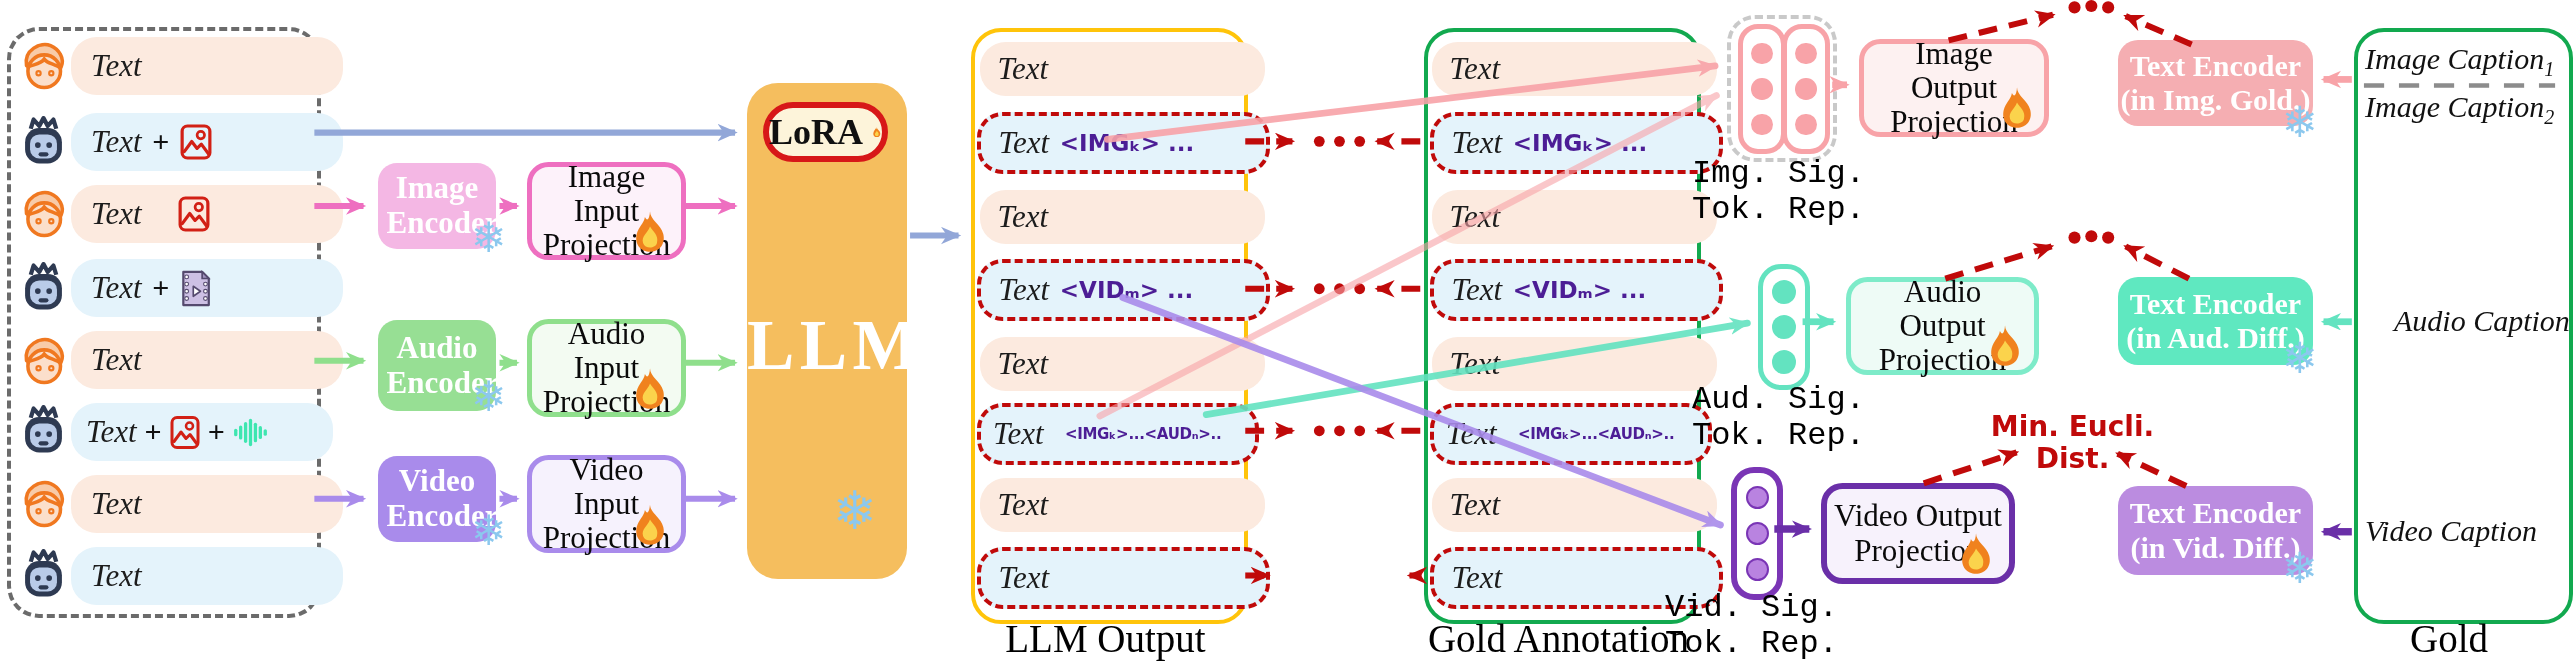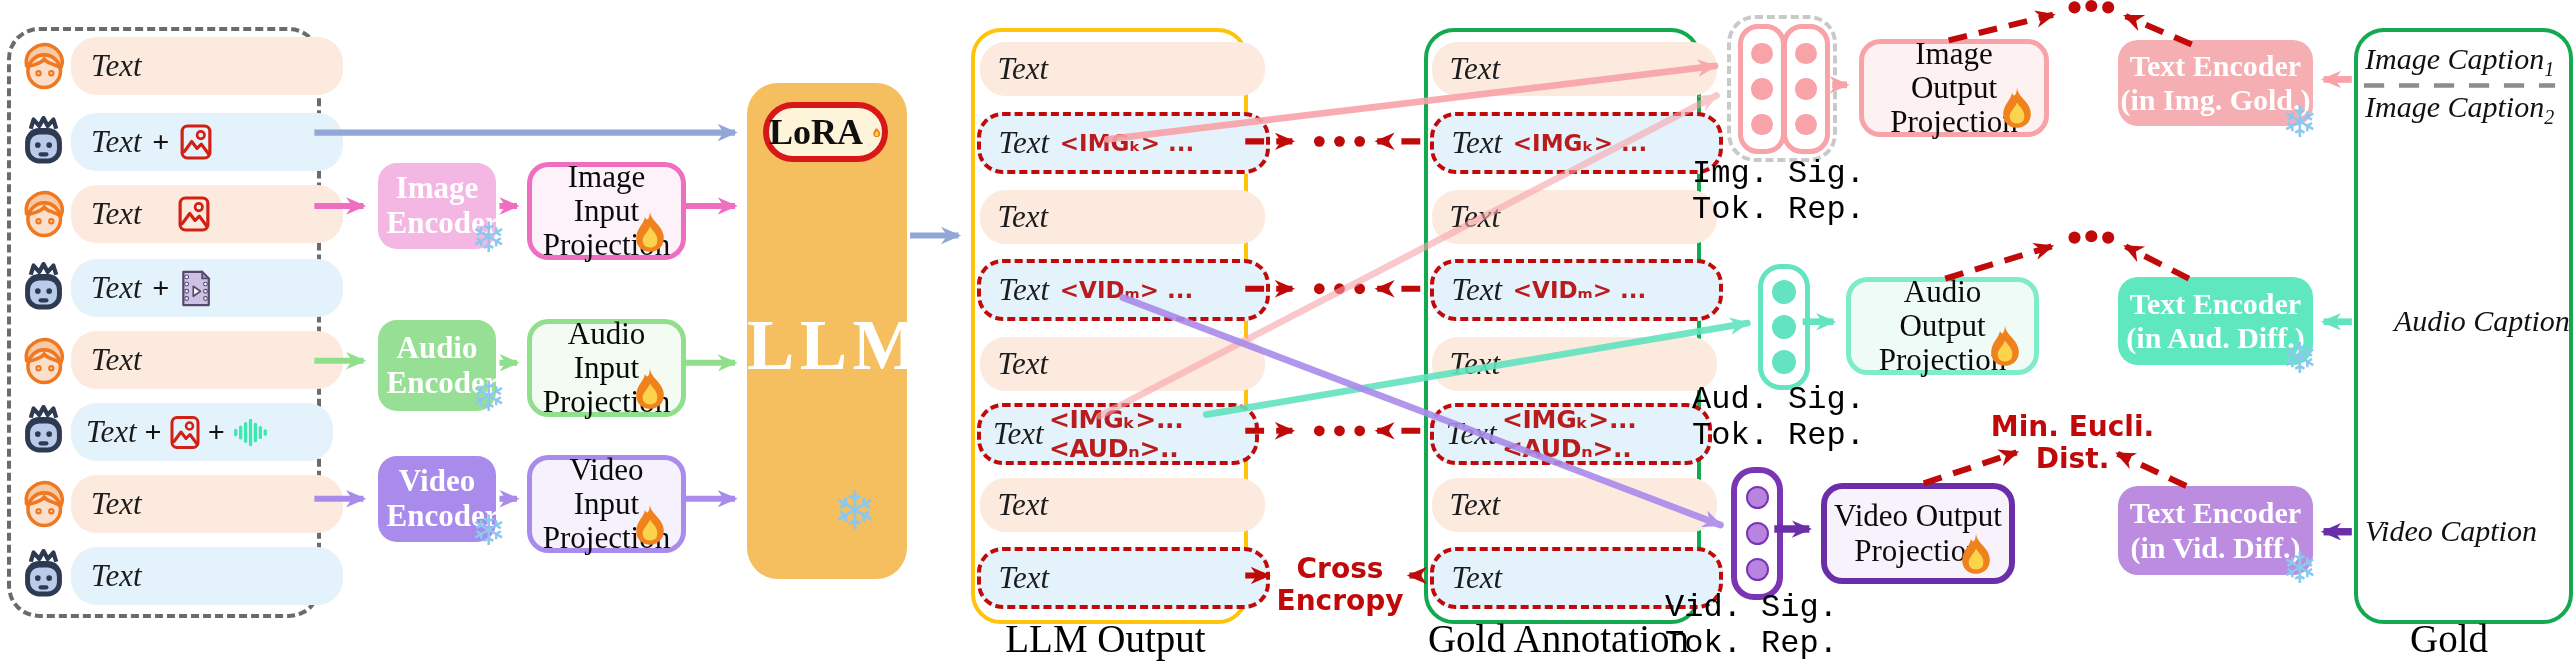--- a/index.html
+++ b/index.html
@@ -7,22 +7,22 @@
           font-family:"Liberation Serif",serif;color:#111;}
   .abs{position:absolute;}
   
   .input-box{border:4px dashed #6b6b6b;border-radius:32px;background:#fff;}
   .bubble{position:absolute;border-radius:25.6px;display:flex;align-items:center;gap:10.8px;
           padding:0 20px;font-style:italic;font-size:31px;color:#1c1c1c;}
   .peach{background:#FCEADF;}
   .blueb{background:#E4F3FB;}
   .special{background:#E4F3FB;border:4px dashed #C00A0A;}
   .plus{font-style:normal;font-weight:bold;font-size:30px;color:#111;}
-  .tok{font-family:"DejaVu Sans",sans-serif;font-style:normal;font-weight:600;font-size:23px;color:#b91c1c;}
-  .tok-sm{font-size:25px;letter-spacing:-0.3px;}
+  .tok{font-family:"DejaVu Sans",sans-serif;font-style:normal;font-weight:600;font-size:23px;color:#4c1d95;}
+  .tok-sm{font-size:15px;letter-spacing:-0.3px;margin-left:16px;}
   .avatar{position:absolute;width:51px;height:51px;}
   .biglabel{position:absolute;font-size:39px;text-align:center;color:#000;}
   .enc{position:absolute;border-radius:19px;color:#fff;font-weight:bold;font-size:31px;
        display:flex;align-items:center;justify-content:center;text-align:center;line-height:1.12;}
   .projbox{position:absolute;border-radius:21.5px;display:flex;align-items:center;justify-content:center;
            text-align:center;font-size:31px;line-height:1.1;color:#0a0a0a;}
   .llm-box{position:absolute;background:#F5BE5E;border-radius:31px;}
   .lora{position:absolute;background:#FDF4DA;border:6px solid #D71718;border-radius:31px;
         display:flex;align-items:center;justify-content:center;gap:9.4px;font-size:36px;font-weight:bold;color:#101010;}
   .llm-word{position:absolute;width:100%;text-align:center;color:#fff;font-weight:bold;
@@ -281,22 +281,20 @@
       <span class="tok tok-sm">&lt;IMGₖ&gt;...&lt;AUDₙ&gt;..</span>
     </div>
   <div class="bubble peach" style="left:1432px;top:478px;width:250px;height:54px;padding:0 17.5px;">
       <span>Text</span>
     </div>
   <div class="bubble special" style="left:1430px;top:547px;width:250px;height:54px;padding:0 17.5px;">
       <span>Text</span>
     </div>
   <div class="biglabel" style="left:1424px;top:616px;width:269px;">Gold Annotation</div>
 
-  <div class="redhand" style="left:1276px;top:553px;width:128px;">Cross
-Encropy</div>
 
   <div class="abs" style="left:1727px;top:15px;width:102px;height:139px;border:4.7px dashed #C9C9C9;border-radius:28px;"></div>
   <div class="dotcol" style="left:1738px;top:24px;width:38px;height:120px;border:5.4px solid #F8A3A8;border-radius:20px;">
       <span class="abs" style="position:static;width:21.5px;height:21.5px;border-radius:50%;background:#F8A3A8;"></span>
       <span style="width:21.5px;height:21.5px;border-radius:50%;background:#F8A3A8;"></span>
       <span style="width:21.5px;height:21.5px;border-radius:50%;background:#F8A3A8;"></span>
     </div>
   <div class="dotcol" style="left:1782px;top:24px;width:38px;height:120px;border:5.4px solid #F8A3A8;border-radius:20px;">
       <span style="width:21.5px;height:21.5px;border-radius:50%;background:#F8A3A8;"></span>
       <span style="width:21.5px;height:21.5px;border-radius:50%;background:#F8A3A8;"></span>

